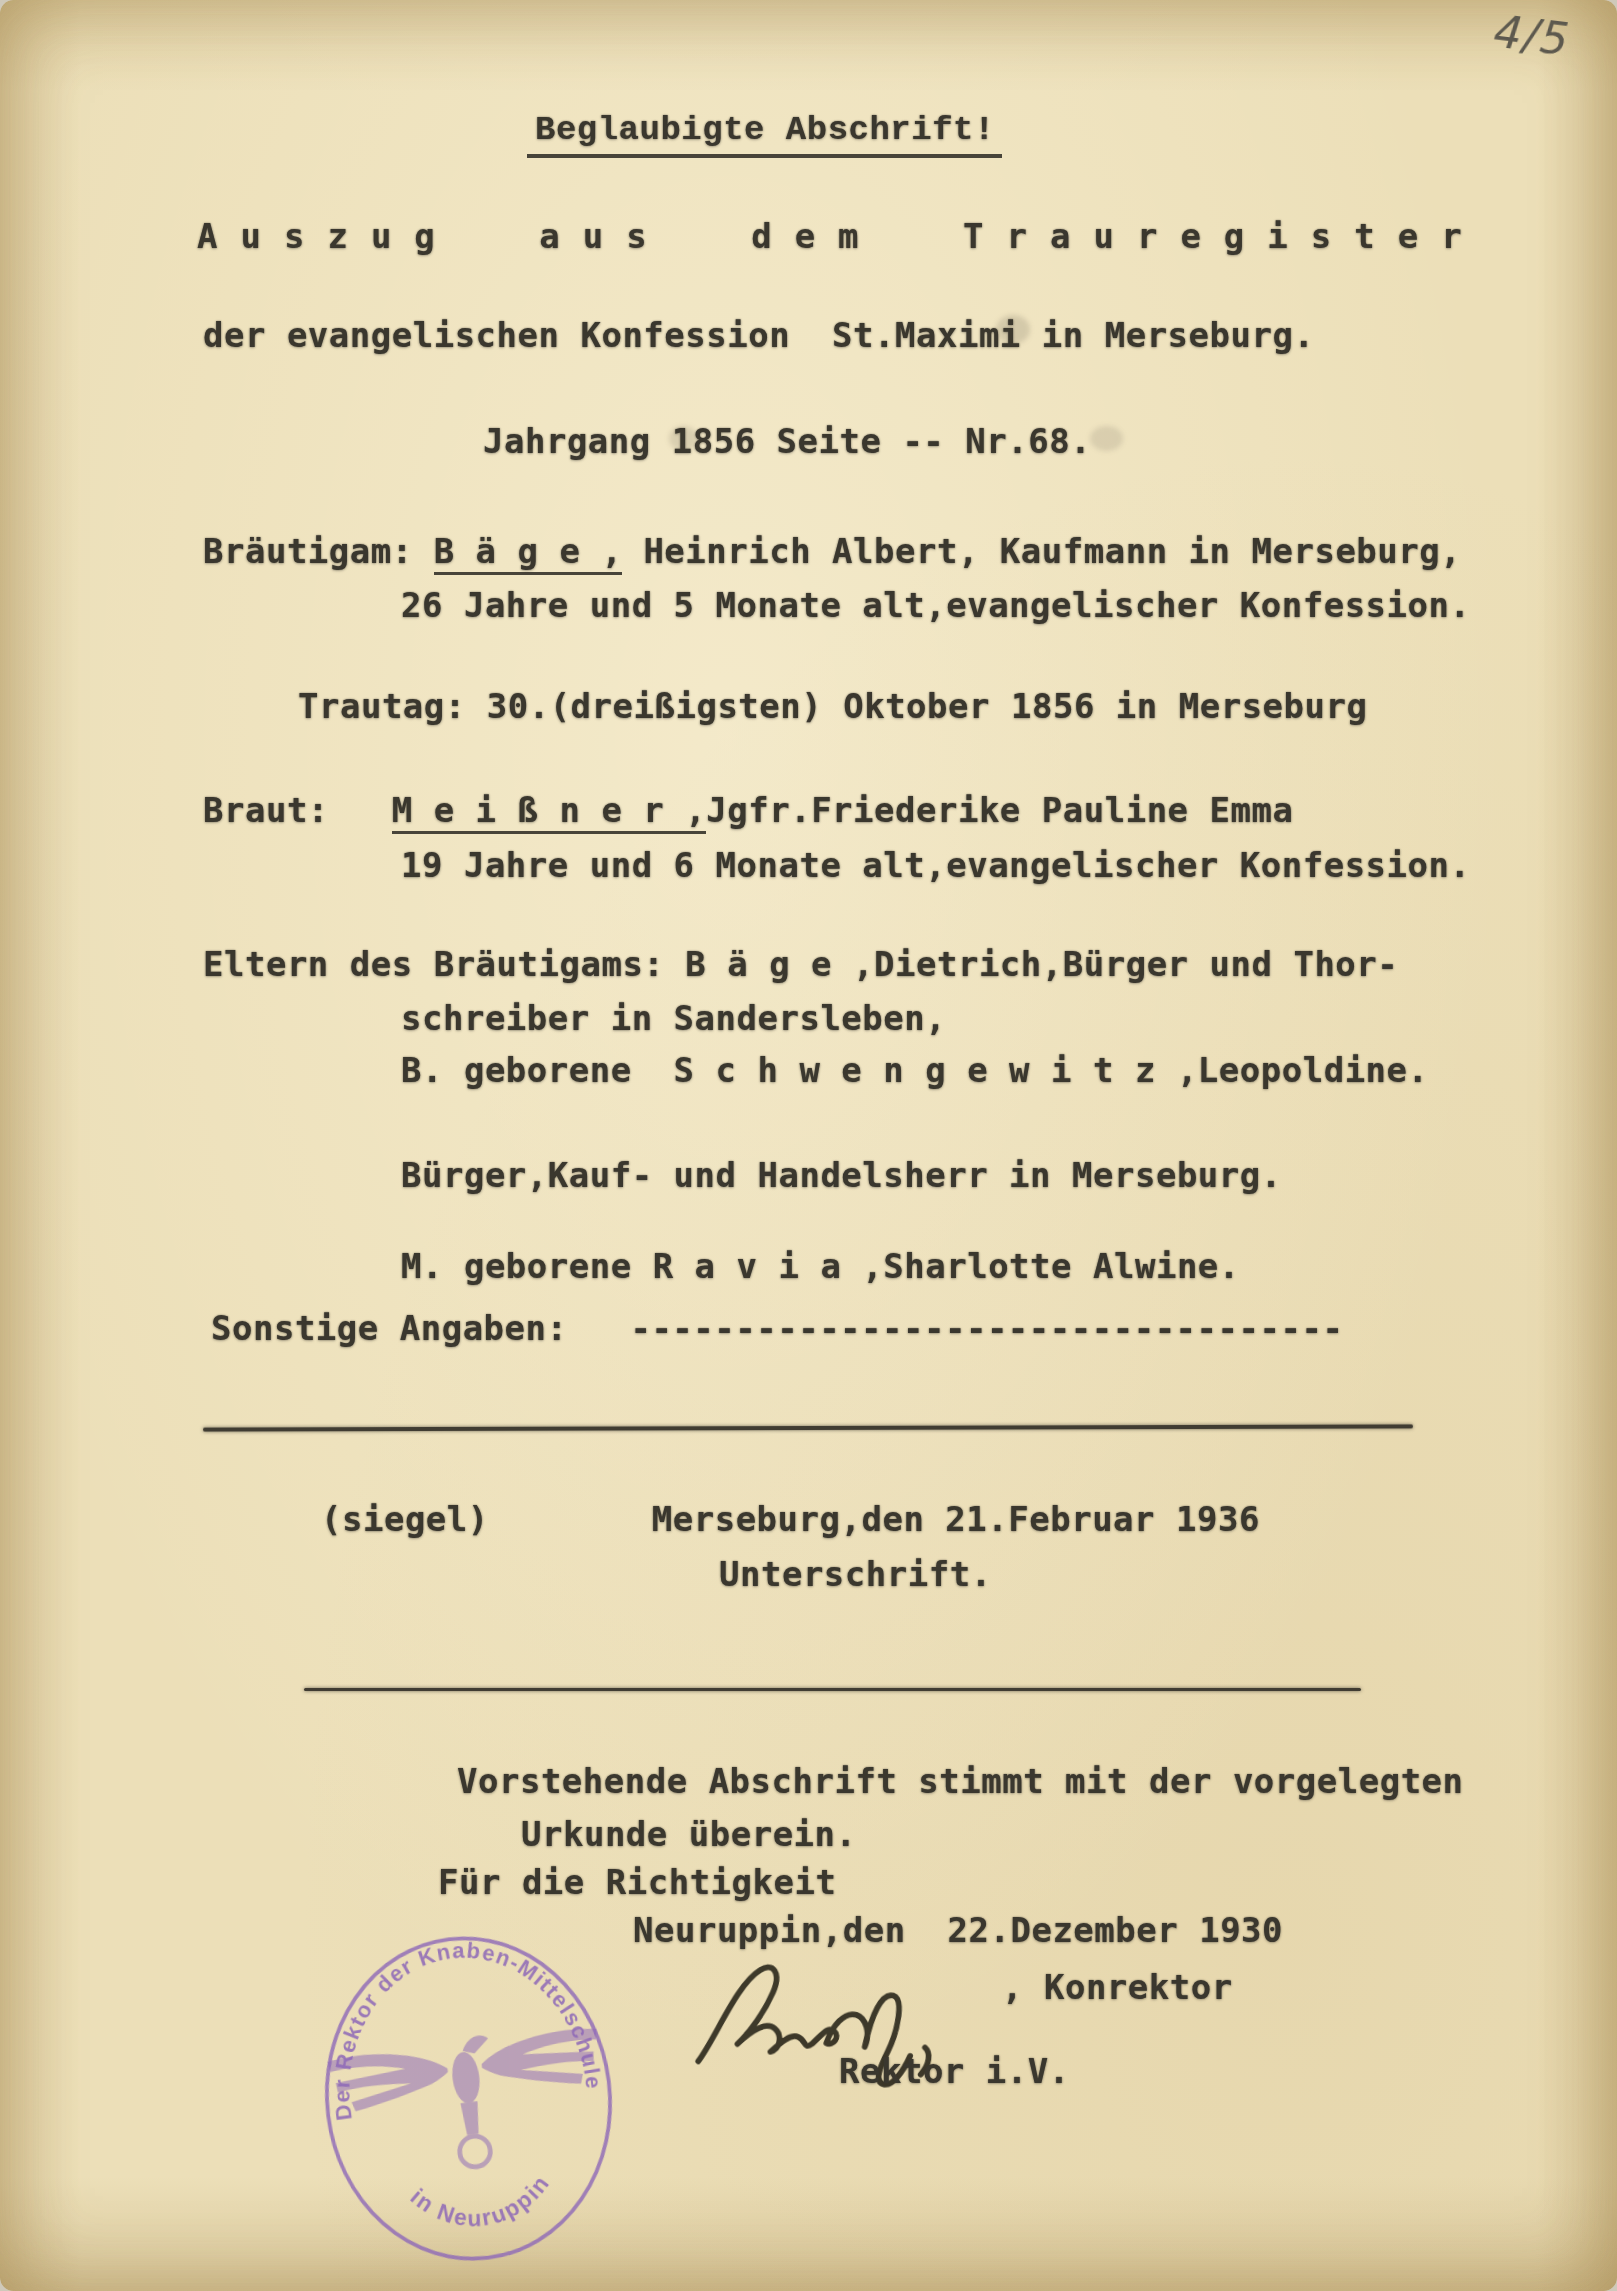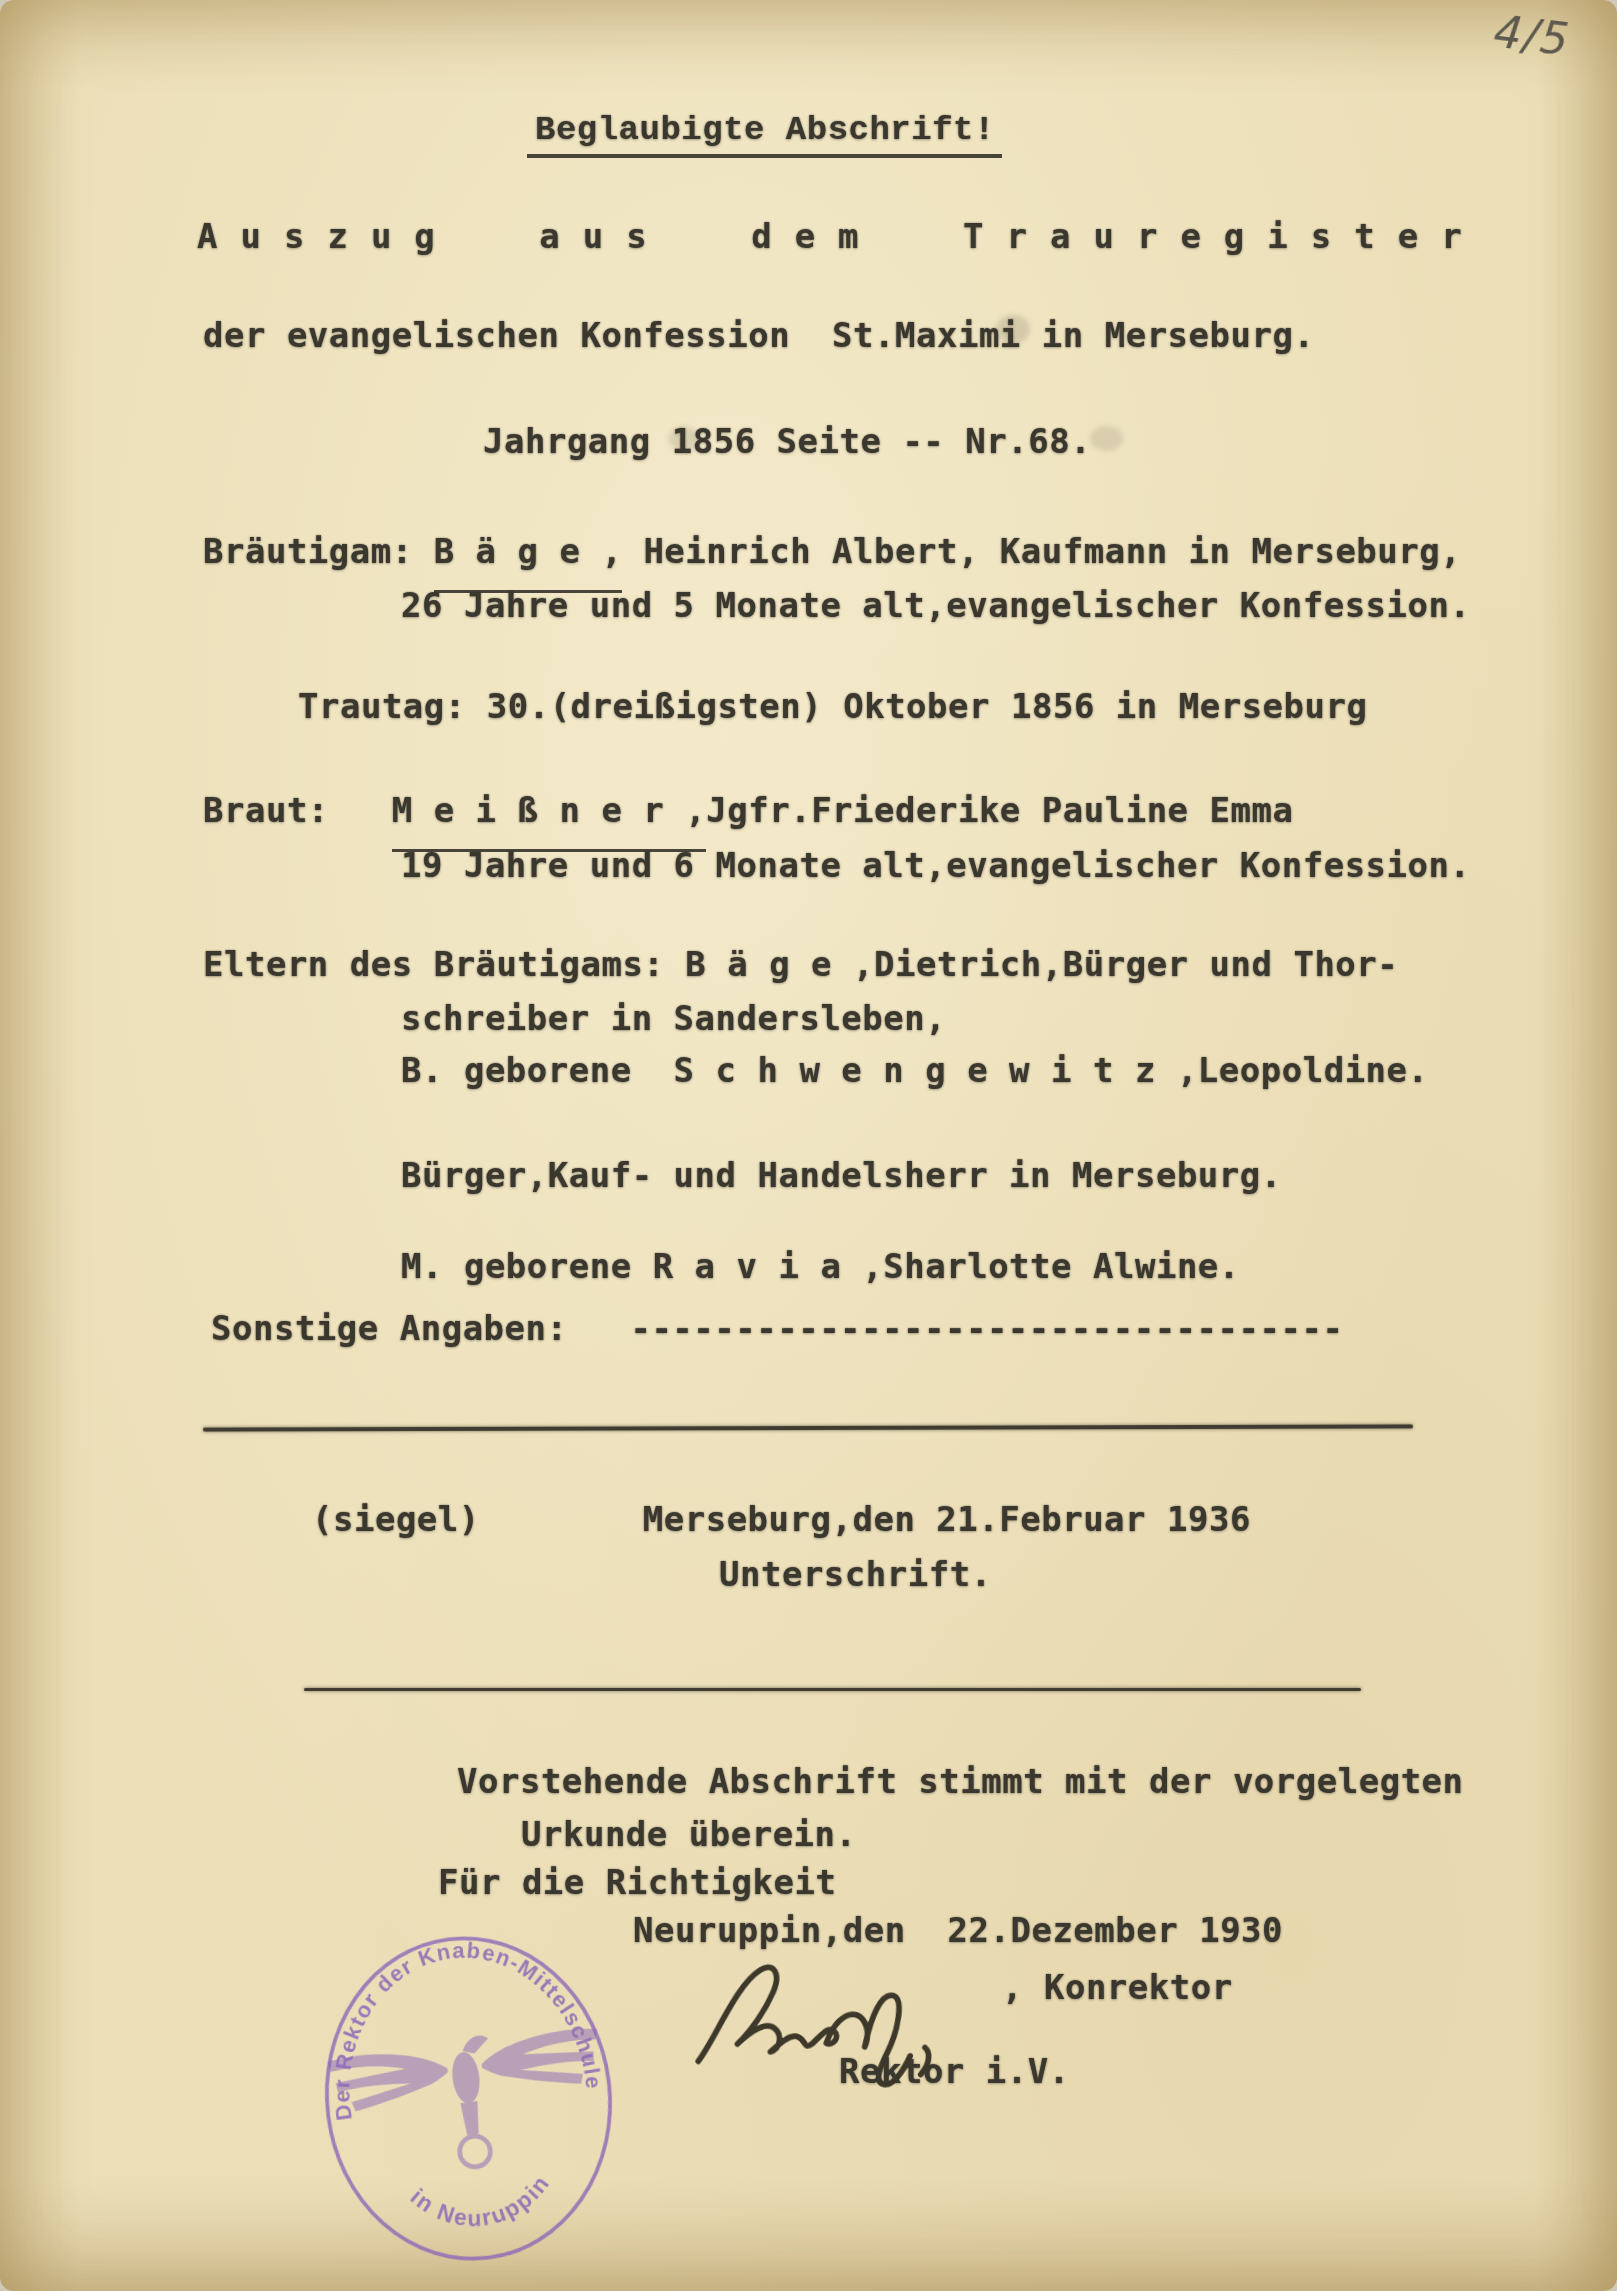--- a/index.html
+++ b/index.html
@@ -20,21 +20,21 @@
   .t{
     position:absolute;
     font-family:"DejaVu Sans Mono","Liberation Mono",monospace;
     font-size:34px;font-weight:bold;
     color:#3a372e;
     letter-spacing:0.5px;
     white-space:pre;
     text-shadow:0 0 1.9px rgba(58,55,46,.6),0 1px 2.9px rgba(58,55,46,.28);
     filter:blur(0.3px);
   }
-  .u{border-bottom:3.8px solid rgba(48,45,37,.88);padding-bottom:19px;}
+  .u{border-bottom:3.8px solid rgba(48,45,37,.88);padding-bottom:1px;}
   .rule{position:absolute;background:#403c32;box-shadow:0 0 3.8px rgba(64,60,50,.75);border-radius:1.9px;filter:blur(0.4px);}
   .blot{position:absolute;border-radius:50%;filter:blur(2.9px);}
 
   #annot{left:1494px;top:9.6px;font-size:44px;font-weight:normal;color:#5d594e;
     font-family:"DejaVu Sans",sans-serif;font-style:italic;transform:rotate(7deg);
     text-shadow:none;filter:blur(0.4px);letter-spacing:1.9px;}
   #title{left:535px;top:111px;font-family:Liberation Mono, monospace;}
   #title .u{border-bottom-width:4.8px;padding:0 7.6px 4.8px 7.6px;margin:0 -7.6px;}
   #subtitle{left:197px;top:216px;letter-spacing:23px;word-spacing:38px;}
   #church{left:203px;top:315px;}
@@ -45,21 +45,21 @@
   #bride1{left:203px;top:790px;}
   #bride2{left:401px;top:845px;}
   #gp1{left:203px;top:944px;}
   #gp2{left:401px;top:998px;}
   #gp3{left:401px;top:1050px;}
   #bp1{left:203px;top:1101px;}
   #bp2{left:401px;top:1155px;}
   #bp3{left:401px;top:1203px;margin-top:43px;}
   #other{left:203px;top:1308px;margin-left:8px;}
   #rule1{left:203px;top:1426px;width:1210px;height:3.8px;transform:rotate(-.15deg);}
-  #sealrow{left:312px;top:1499px;}
+  #sealrow{left:321px;top:1499px;}
   #sealrow .date{margin-left:163px;}
   #unterschrift{left:719px;top:1554px;}
   #rule2{left:304px;top:1688px;width:1057px;height:2.9px;}
   #cert1{left:457px;top:1761px;}
   #cert2{left:521px;top:1814px;}
   #cert3{left:438px;top:1862px;}
   #cert4{left:633px;top:1910px;}
   #konrektor{left:973px;top:1967px;margin-left:29px;}
   #rektor{left:839px;top:2051px;}
 

